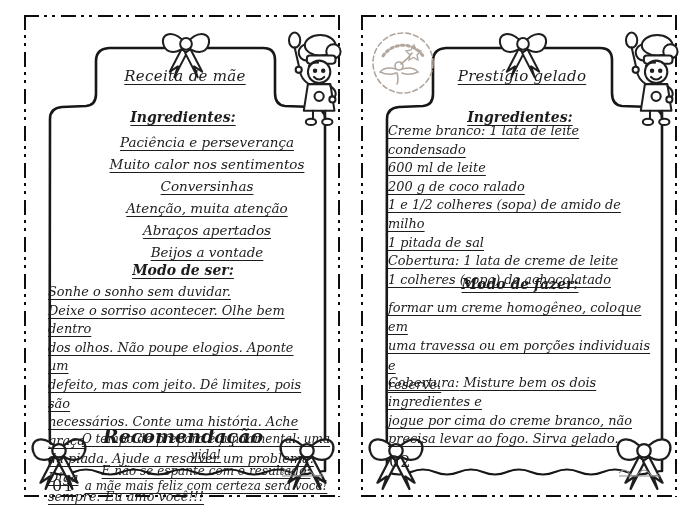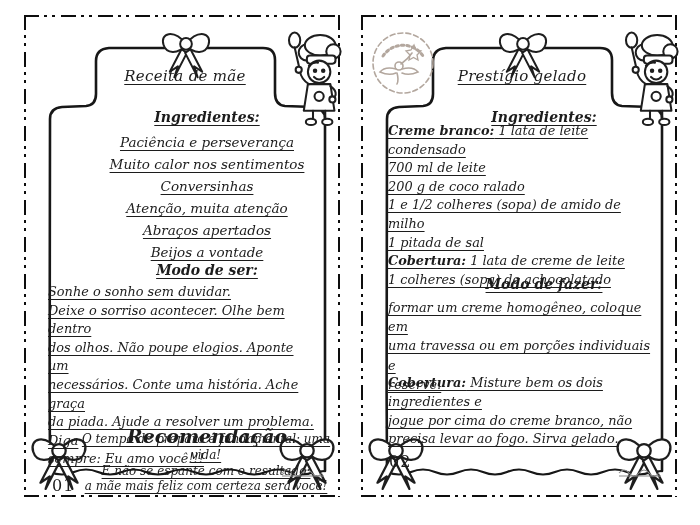--- a/index.html
+++ b/index.html
@@ -19,26 +19,26 @@
     background:repeating-linear-gradient(180deg,#0d0d0d 0 15px,transparent 15px 20px,#0d0d0d 20px 23px,transparent 23px 28px,#0d0d0d 28px 31px,transparent 31px 37px);}
   .cut-top{top:0;} .cut-bot{bottom:0;} .cut-left{left:0;} .cut-right{right:0;}
 
   .frame-svg{position:absolute;left:0;top:0;width:316px;height:482px;}
   .deco{position:absolute;}
 
   .hand{font-style:italic;text-decoration:underline;text-underline-offset:3px;text-decoration-thickness:1px;}
   .title{position:absolute;left:66px;width:190px;text-align:center;
     font-weight:normal;font-size:15px;letter-spacing:.3px;}
   .heading{position:absolute;left:28px;width:262px;text-align:center;
-    font-weight:bold;font-size:14px;padding-left:24px;}
+    font-weight:bold;font-size:14px;}
   .block{position:absolute;font-size:13.3px;}
   .center{text-align:center;margin-left:24px;}
   .pagenum{position:absolute;left:28px;width:262px;text-align:left;
     font-weight:normal;font-size:16px;font-style:normal;letter-spacing:1px;}
-  b{font-weight:bold;text-align:center;}
+  b{font-weight:normal;text-align:center;}
 </style>
 </head>
 <body>
 
 <svg width="0" height="0" style="position:absolute" aria-hidden="true">
   <defs>
     <g id="bow" stroke="#1e1e1e" stroke-width="2.2" fill="#ffffff" stroke-linejoin="round">
       <path d="M27 27 L14 52 L23 46 L19 58 L33 31 Z"></path>
       <path d="M37 27 L50 52 L41 46 L45 58 L31 31 Z"></path>
       <path d="M32 21 C18 4 3 9 7 22 C10 32 23 33 32 22 Z"></path>
@@ -122,20 +122,21 @@
     <div>Atenção, muita atenção</div>
     <div>Abraços apertados</div>
     <div>Beijos a vontade</div>
   </div>
 
   <div class="heading hand" style="top:247px">Modo de ser:</div>
   <div class="block hand" style="top:268px;left:24px;width:268px;line-height:18.6px;font-size:12.9px">
     <div>Sonhe o sonho sem duvidar.</div>
     <div>Deixe o sorriso acontecer. Olhe bem dentro</div>
     <div>dos olhos. Não poupe elogios. Aponte um</div>
+    <div>defeito, mas com jeito. Dê limites, pois são</div>
     <div>necessários. Conte uma história. Ache graça</div>
     <div>da piada. Ajude a resolver um problema. Diga</div>
     <div>sempre: Eu amo você!!!</div>
   </div>
 
   <div class="heading hand" style="top:410px;font-size:19px">Recomendação</div>
   <div class="block hand center" style="top:417px;left:22px;width:272px;line-height:15.8px;font-size:12px">
     <div>O tempo de preparo é fundamental: uma vida!</div>
     <div>E não se espante com o resultado:</div>
     <div>a mãe mais feliz com certeza será você!</div>
@@ -172,21 +173,21 @@
     </svg>
   <svg class="deco" style="left:256px;top:452px;width:46px;height:12px" viewBox="0 0 46 12">
       <use href="#sig"></use>
     </svg>
 
   <div class="title hand" style="top:52px">Prestígio gelado</div>
 
   <div class="heading hand" style="top:94px">Ingredientes:</div>
   <div class="block hand" style="top:107px;left:27px;width:266px;line-height:18.6px;font-size:12.9px">
     <div><b>Creme branco:</b><span> 1 lata de leite condensado</span></div>
-    <div><b></b><span>700 ml de leite</span></div>
+    <div><b></b><span>600 ml de leite</span></div>
     <div><b></b><span>200 g de coco ralado</span></div>
     <div><b></b><span>1 e 1/2 colheres (sopa) de amido de milho</span></div>
     <div><b></b><span>1 pitada de sal</span></div>
     <div><b>Cobertura:</b><span> 1 lata de creme de leite</span></div>
     <div><b></b><span>1 colheres (sopa) de achocolatado</span></div>
   </div>
 
   <div class="heading hand" style="top:261px">Modo de fazer:</div>
   <div class="block hand" style="top:283px;left:27px;width:266px;line-height:19.2px;font-size:12.9px">
     <div>formar um creme homogêneo, coloque em</div>

